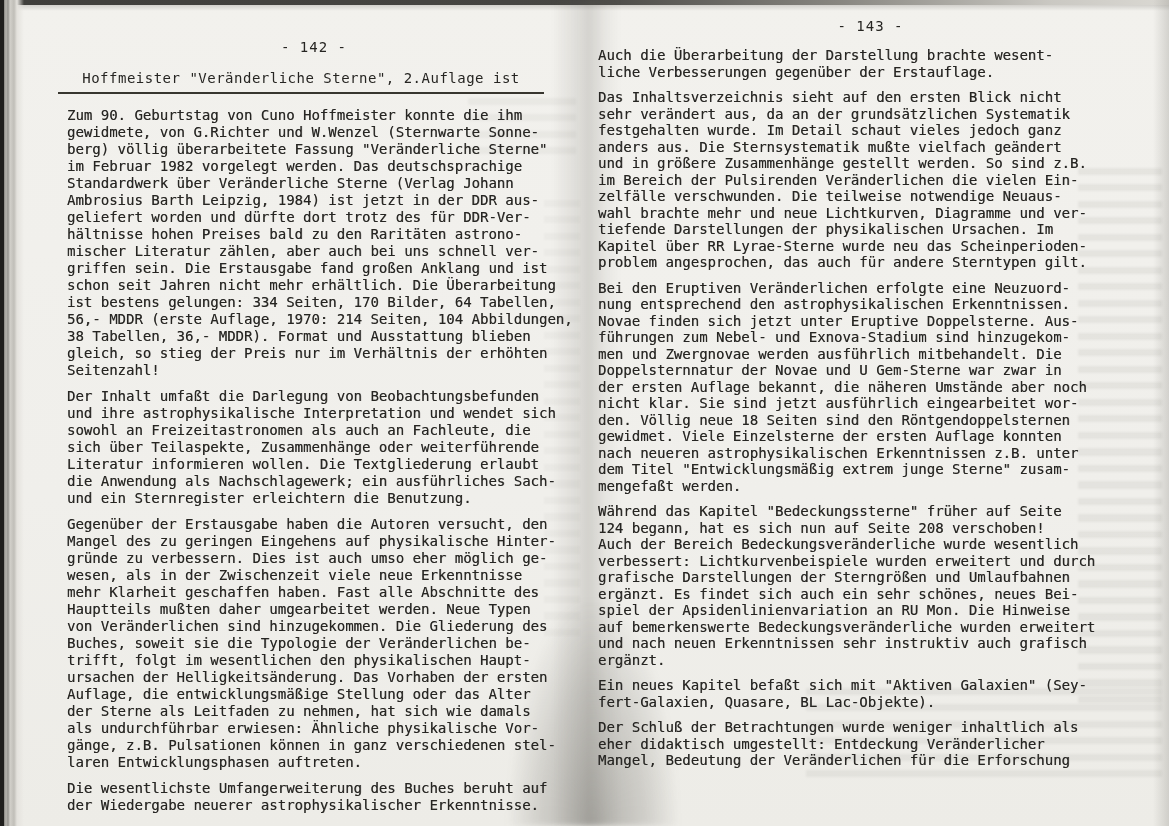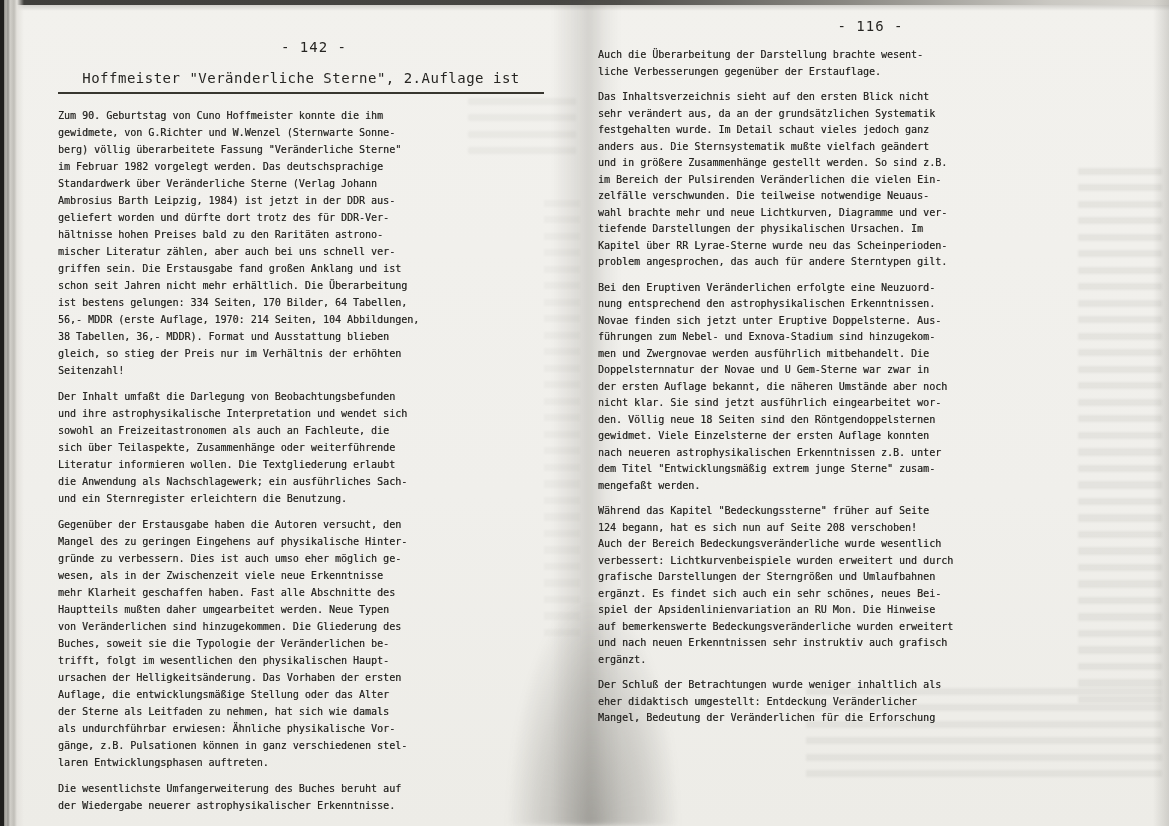--- a/index.html
+++ b/index.html
@@ -97,25 +97,25 @@
   }
   .title-line {
     font-size: 14px;
     line-height: 17px;
     white-space: pre;
     letter-spacing: 0.5px;
   }
 
   .para {
     white-space: pre;
-    font-size: 10px;
+    font-size: 14px;
     margin: 0 0 9px 0;
     text-shadow: 0.3px 0 0 rgba(38,37,34,0.55);
   }
-  .page-left  .para { line-height: 17px; }
+  .page-left  .para { line-height: 17px; margin-left: 9px; }
   .page-right .para { line-height: 16.5px; }
 </style>
 </head>
 <body>
 
 <div>
 
   <div class="edge-top"></div>
   <div class="edge-top-glow"></div>
   <div class="edge-left"></div>
@@ -169,21 +169,21 @@
 Auflage, die entwicklungsmäßige Stellung oder das Alter
 der Sterne als Leitfaden zu nehmen, hat sich wie damals
 als undurchführbar erwiesen: Ähnliche physikalische Vor-
 gänge, z.B. Pulsationen können in ganz verschiedenen stel-
 laren Entwicklungsphasen auftreten.</div>
     <div class="para">Die wesentlichste Umfangerweiterung des Buches beruht auf
 der Wiedergabe neuerer astrophysikalischer Erkenntnisse.</div>
   </div>
 
   <div class="page page-right">
-    <div class="page-number">- 116 -</div>
+    <div class="page-number">- 143 -</div>
     <div class="para">Auch die Überarbeitung der Darstellung brachte wesent-
 liche Verbesserungen gegenüber der Erstauflage.</div>
     <div class="para">Das Inhaltsverzeichnis sieht auf den ersten Blick nicht
 sehr verändert aus, da an der grundsätzlichen Systematik
 festgehalten wurde. Im Detail schaut vieles jedoch ganz
 anders aus. Die Sternsystematik mußte vielfach geändert
 und in größere Zusammenhänge gestellt werden. So sind z.B.
 im Bereich der Pulsirenden Veränderlichen die vielen Ein-
 zelfälle verschwunden. Die teilweise notwendige Neuaus-
 wahl brachte mehr und neue Lichtkurven, Diagramme und ver-
@@ -206,18 +206,20 @@
     <div class="para">Während das Kapitel "Bedeckungssterne" früher auf Seite
 124 begann, hat es sich nun auf Seite 208 verschoben!
 Auch der Bereich Bedeckungsveränderliche wurde wesentlich
 verbessert: Lichtkurvenbeispiele wurden erweitert und durch
 grafische Darstellungen der Sterngrößen und Umlaufbahnen
 ergänzt. Es findet sich auch ein sehr schönes, neues Bei-
 spiel der Apsidenlinienvariation an RU Mon. Die Hinweise
 auf bemerkenswerte Bedeckungsveränderliche wurden erweitert
 und nach neuen Erkenntnissen sehr instruktiv auch grafisch
 ergänzt.</div>
+    <div class="para">Ein neues Kapitel befaßt sich mit "Aktiven Galaxien" (Sey-
+fert-Galaxien, Quasare, BL Lac-Objekte).</div>
     <div class="para">Der Schluß der Betrachtungen wurde weniger inhaltlich als
 eher didaktisch umgestellt: Entdeckung Veränderlicher
 Mangel, Bedeutung der Veränderlichen für die Erforschung</div>
   </div>
 
 </div>
 
 </body></html>

